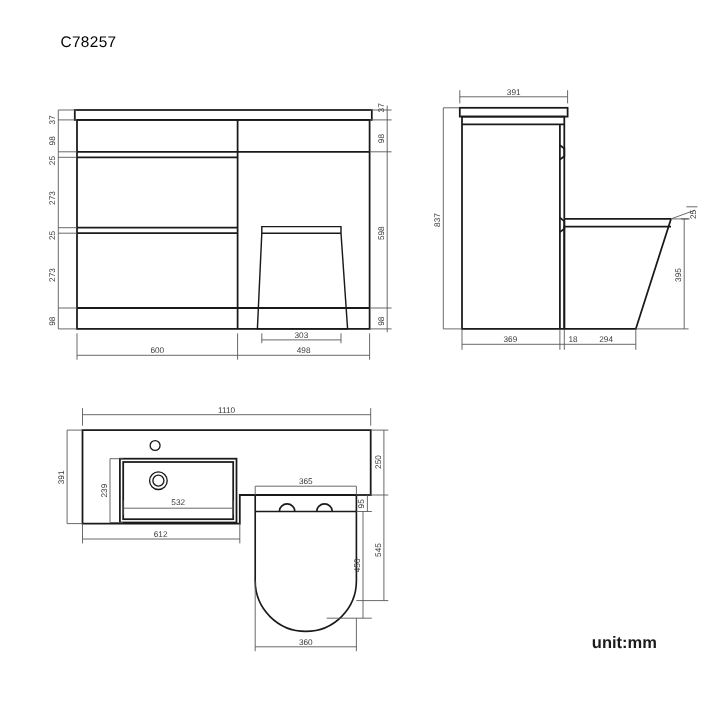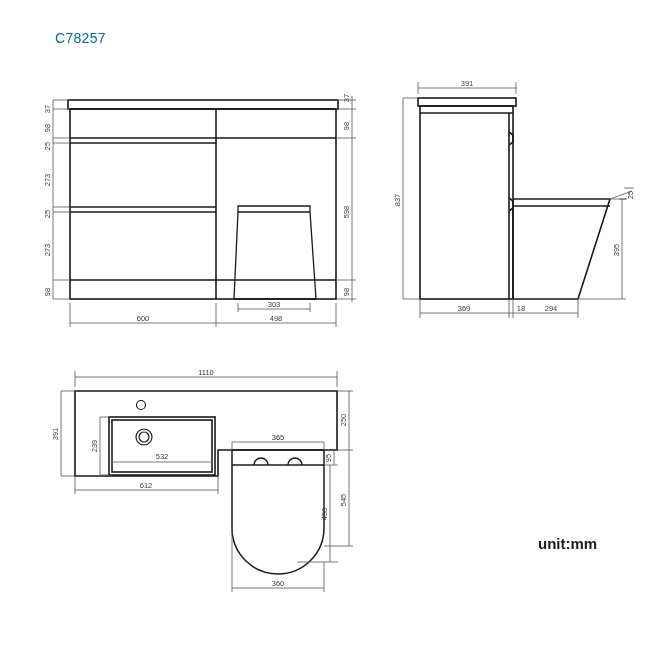--- a/index.html
+++ b/index.html
@@ -1,20 +1,20 @@
 <!DOCTYPE html>
 <html><head>
 <meta charset="utf-8">
 <style>
   html,body{margin:0;padding:0;background:#ffffff;}
   body{width:650px;height:650px;position:relative;
        font-family:"Liberation Sans","DejaVu Sans",sans-serif;color:#2b2b2b;}
   .stage{position:absolute;left:0;top:0;width:650px;height:650px;overflow:hidden;}
-  .title{position:absolute;left:55px;top:30px;font-size:14px;letter-spacing:.3px;color:#0369a1;}
-  .unit{position:absolute;left:538px;top:535px;font-size:15px;font-weight:bold;color:#1b1b1b;text-align:center;}
+  .title{position:absolute;left:55px;top:30px;font-size:14px;letter-spacing:.3px;color:#000000;}
+  .unit{position:absolute;left:538px;top:576px;font-size:15px;font-weight:bold;color:#1b1b1b;text-align:center;}
   svg{position:absolute;left:0;top:0;}
   text{font-family:"Liberation Sans","DejaVu Sans",sans-serif;fill:#3a3a3a;}
 </style>
 </head>
 <body>
 
 <div class="stage">
 
   <div class="title">C78257</div>
   <div class="unit">unit:mm</div>

